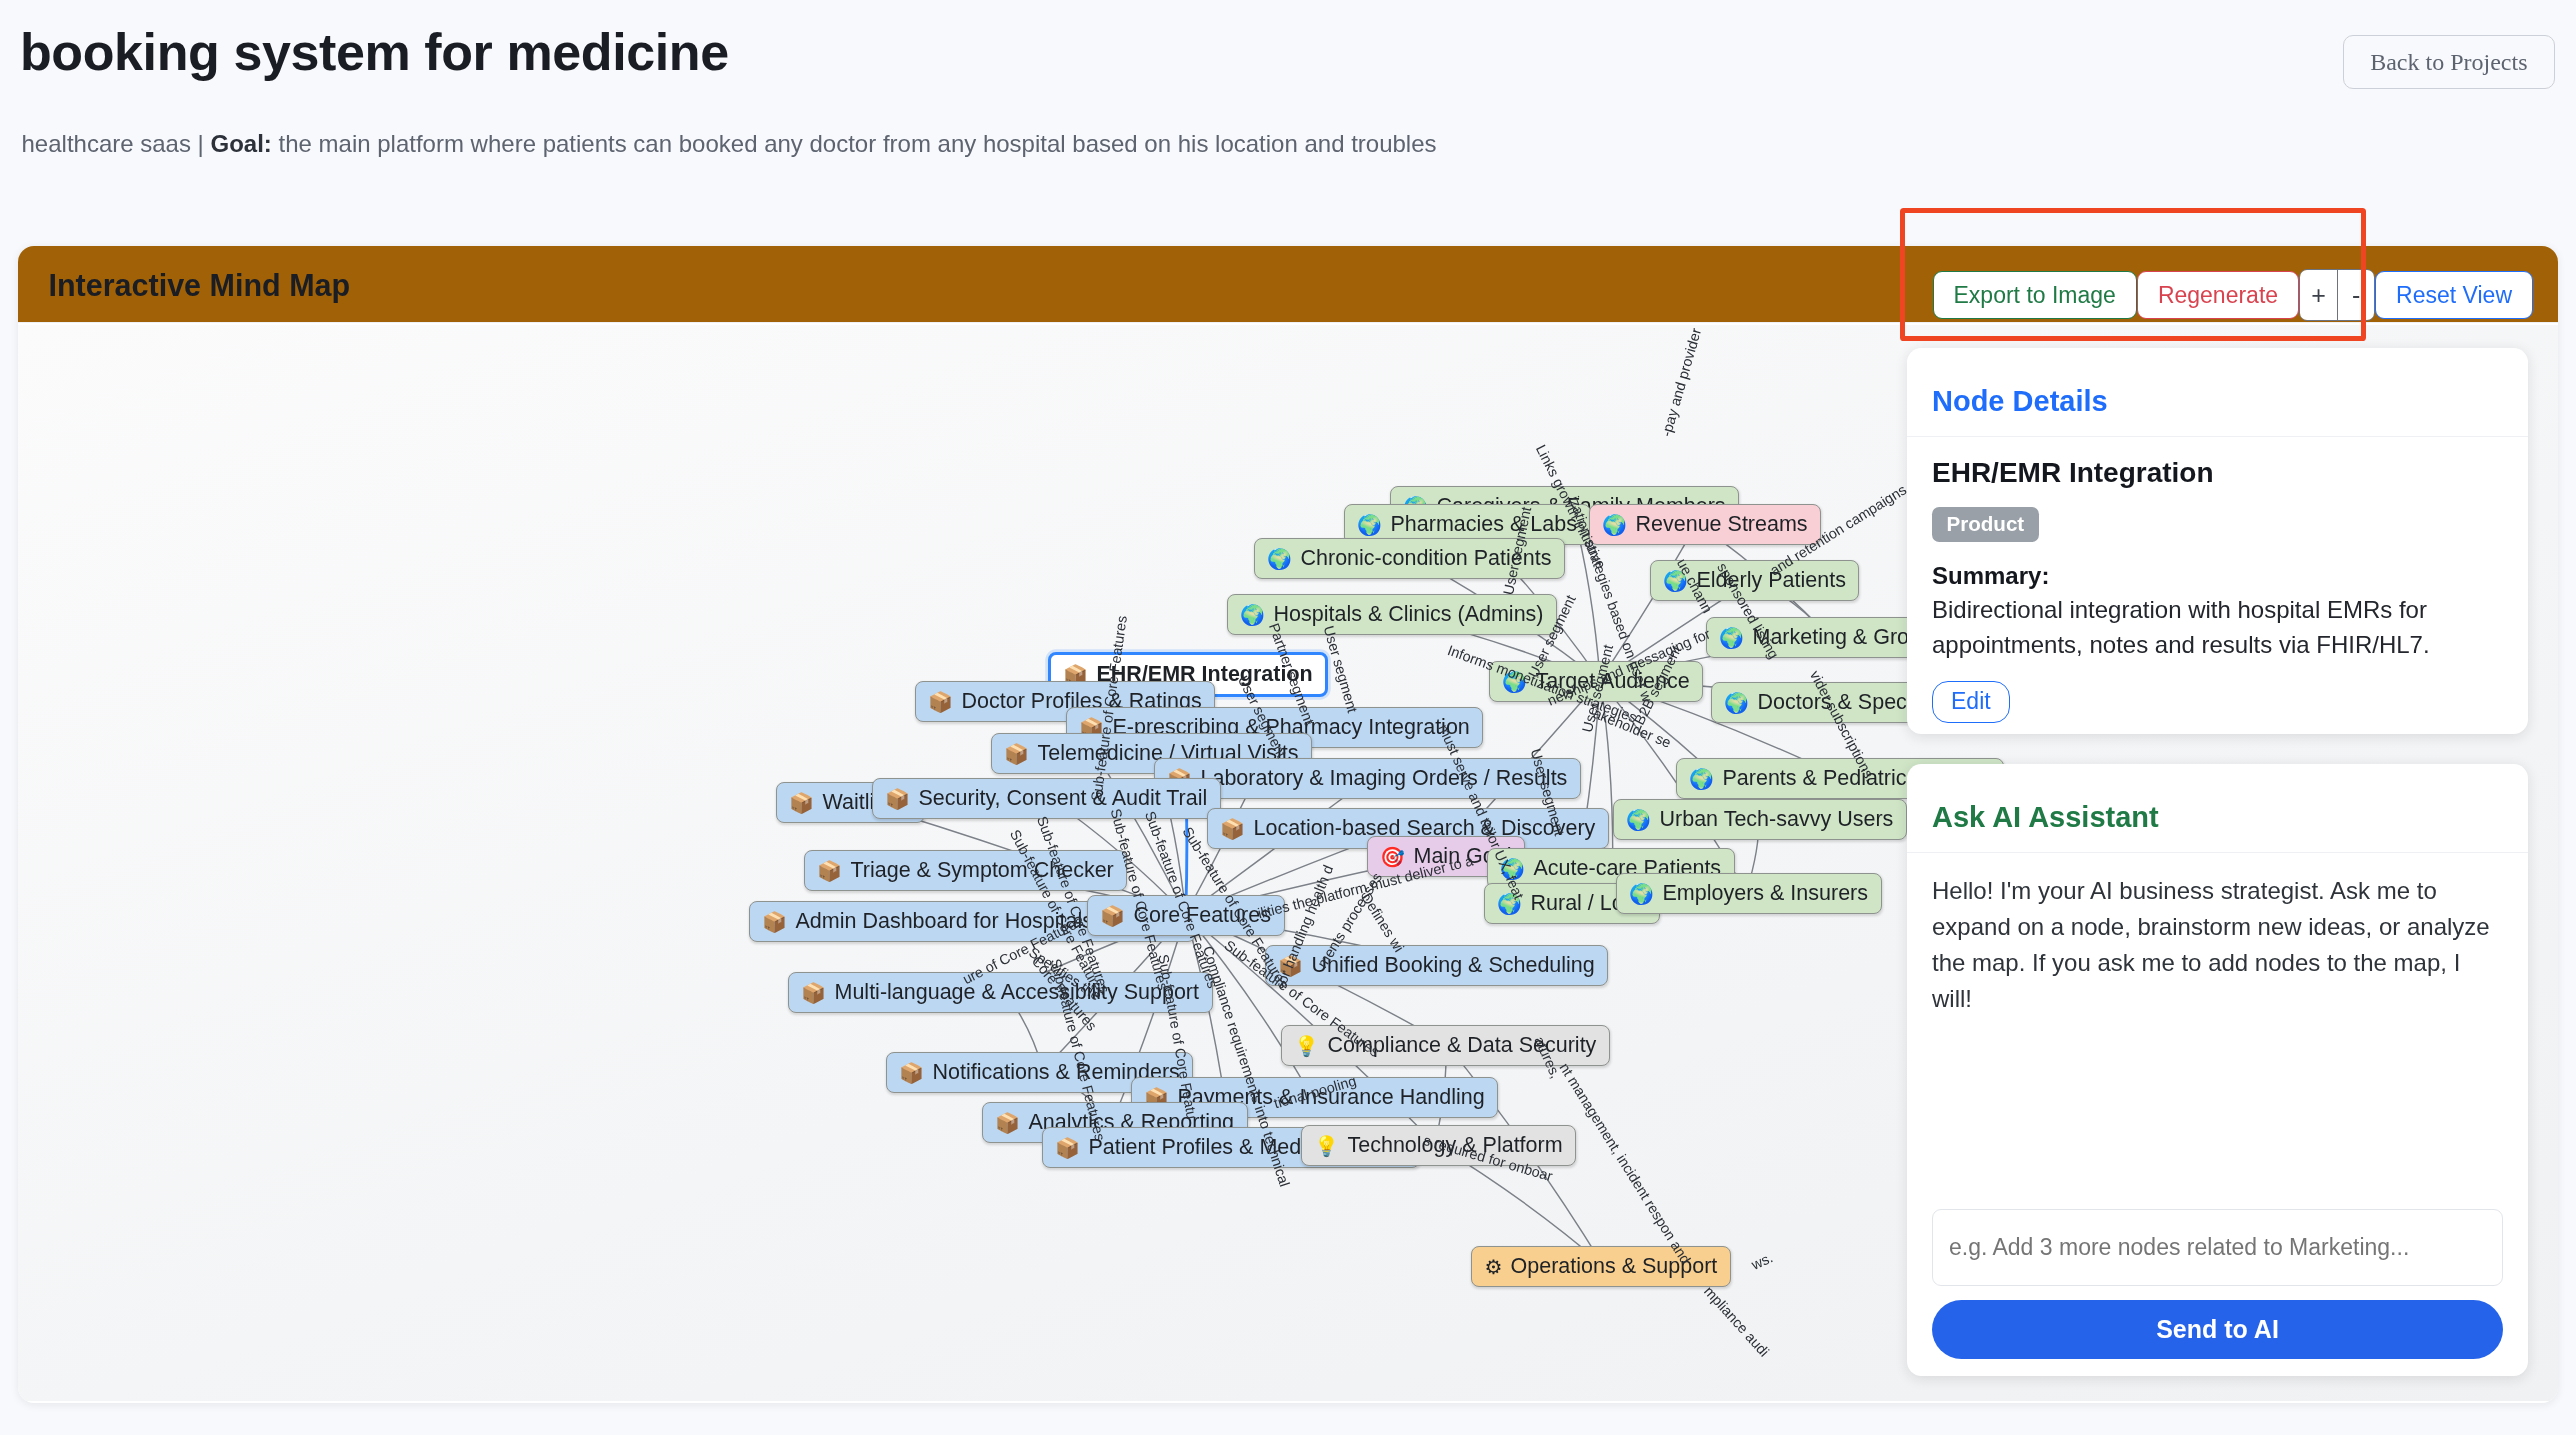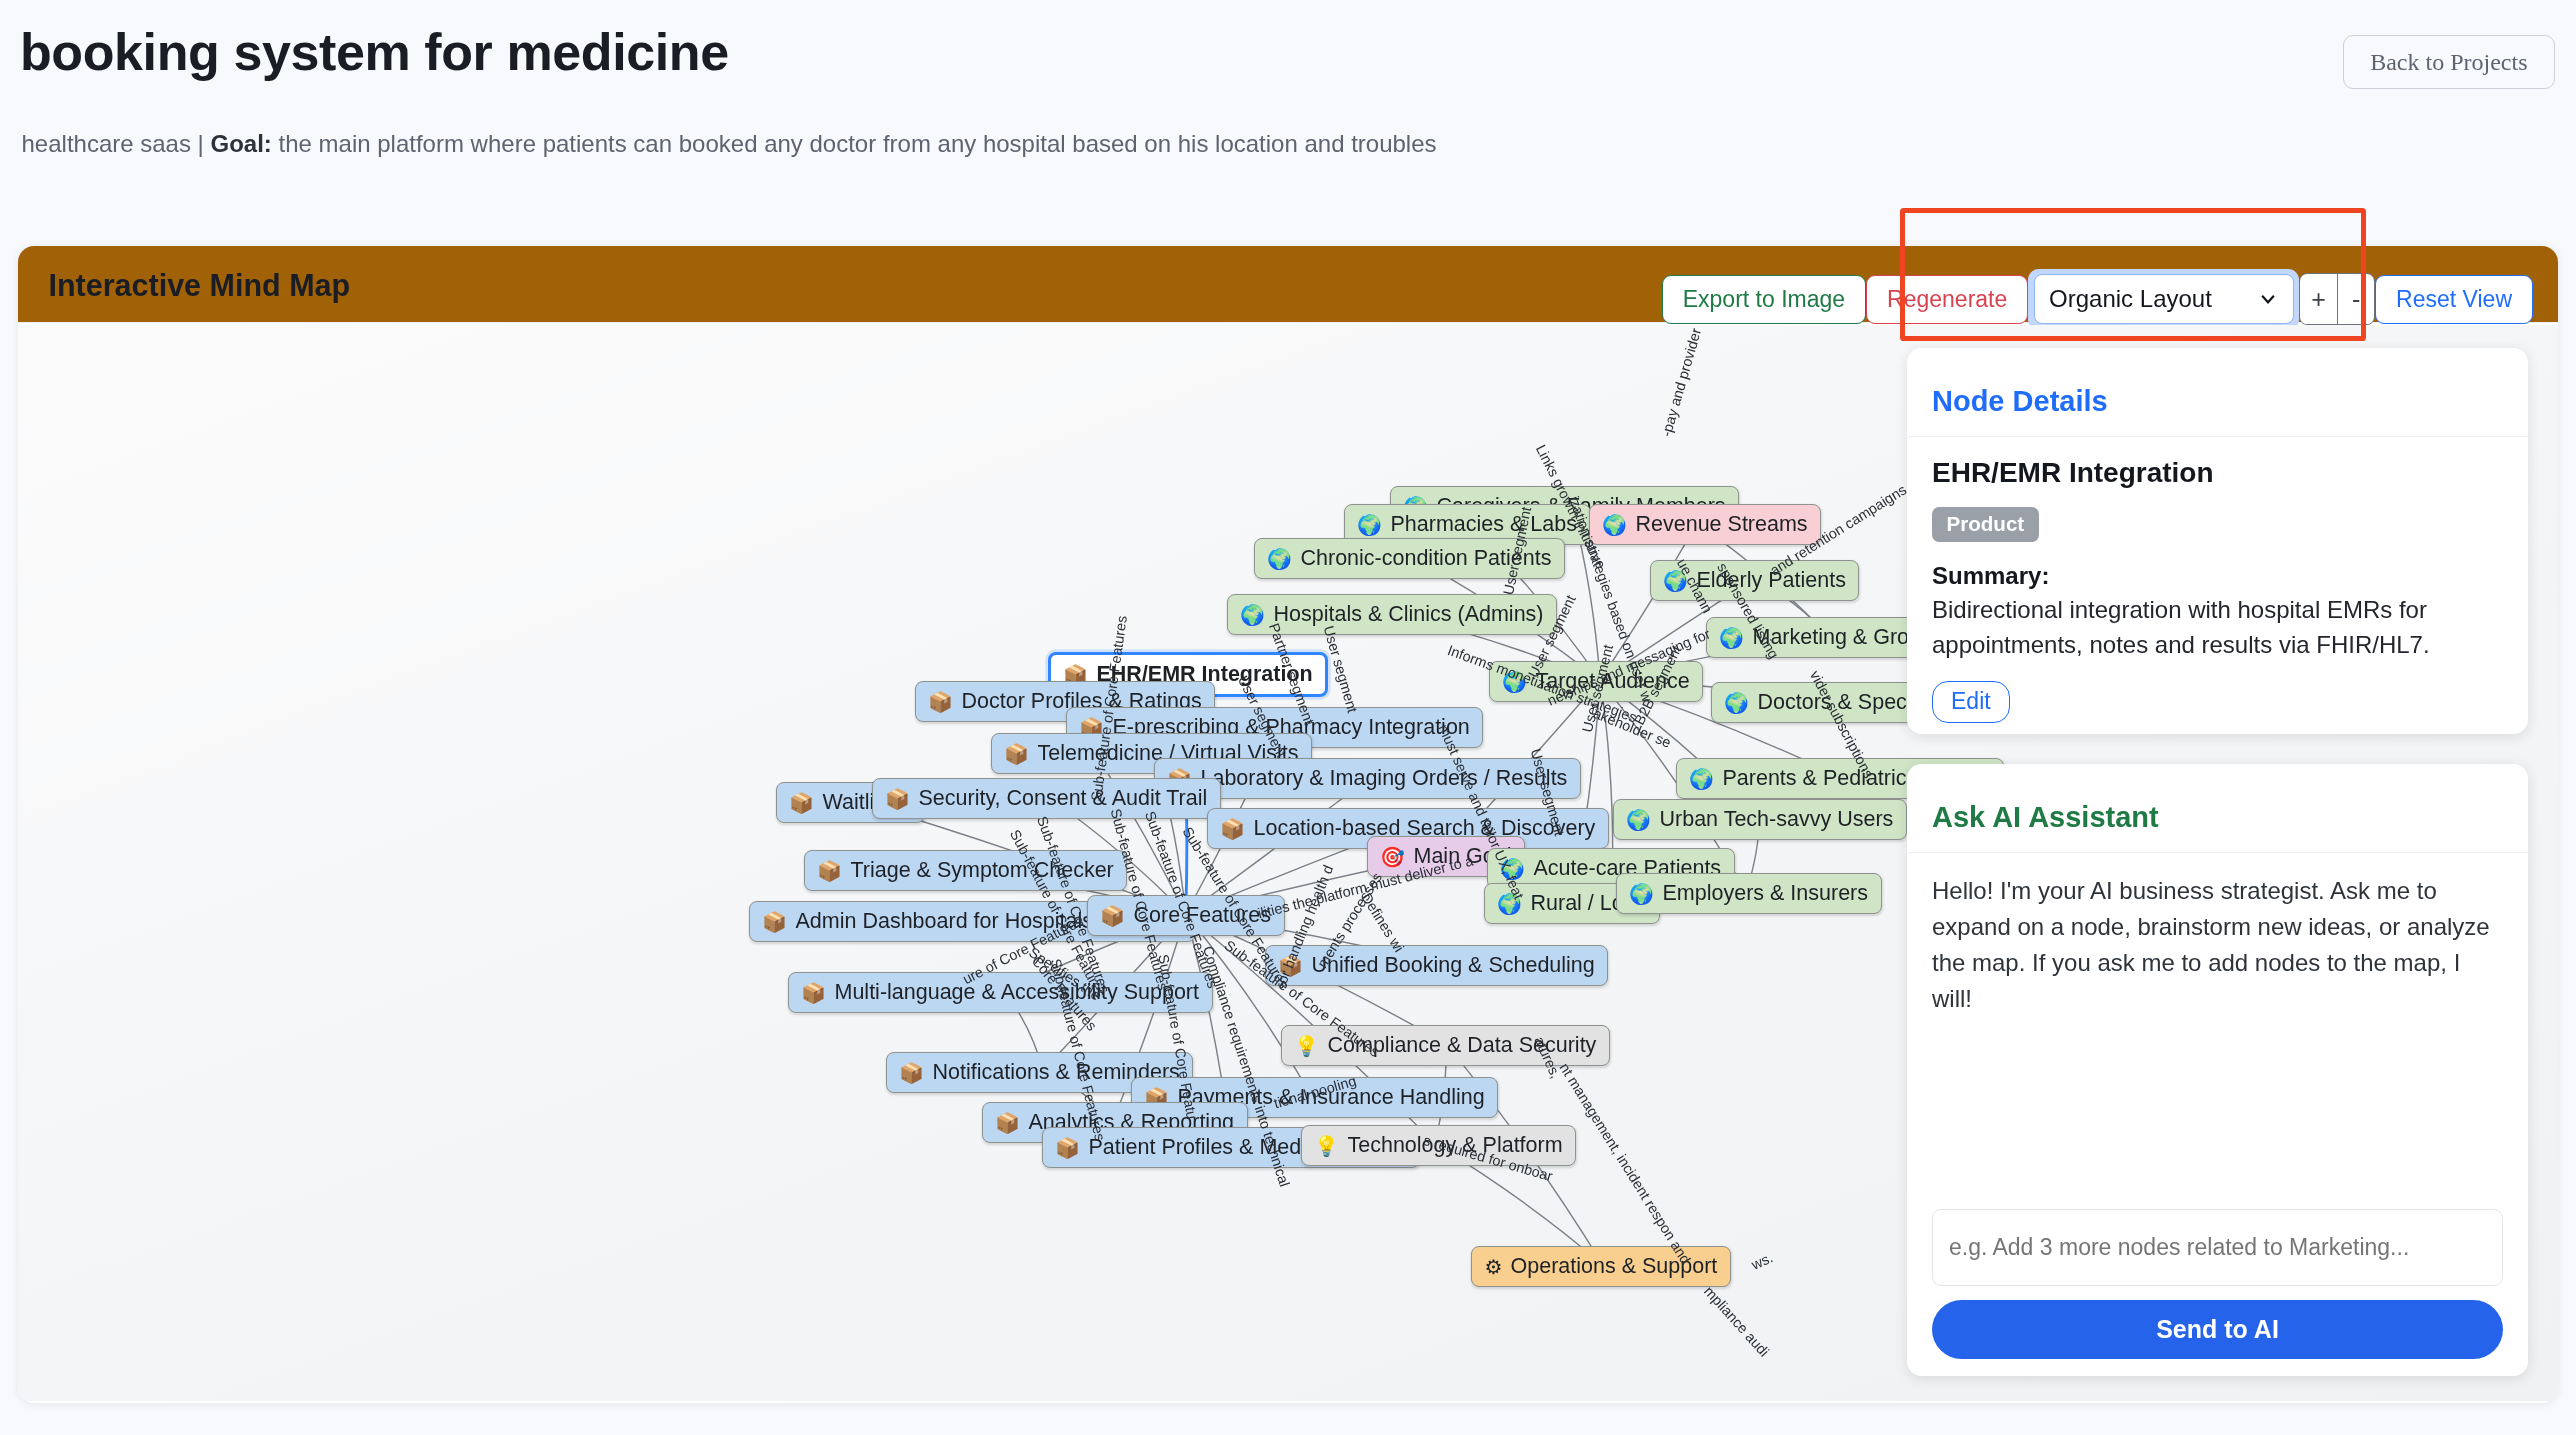--- a/index.html
+++ b/index.html
@@ -198,28 +198,20 @@
 
   <div class="card">
 
     <div class="card-head">
       <div class="card-title">Interactive Mind Map</div>
 
       <div class="toolbar">
         <div class="tb-btn tb-export">Export to Image</div>
         <div class="tb-btn tb-regen">Regenerate</div>
 
-        <div class="layout-select-wrap">
-          <div class="layout-select">
-            <span>Organic Layout</span>
-            <svg class="chev" viewBox="0 0 24 24" fill="none" stroke="#14171d" stroke-width="2.6">
-              <path d="M5 8 L12 16 L19 8"></path>
-            </svg>
-          </div>
-        </div>
 
         <div class="zoom-group">
           <div class="zoom-btn">+</div>
           <div class="zoom-btn">-</div>
         </div>
 
         <div class="tb-btn tb-reset">Reset View</div>
       </div>
     </div>
 

